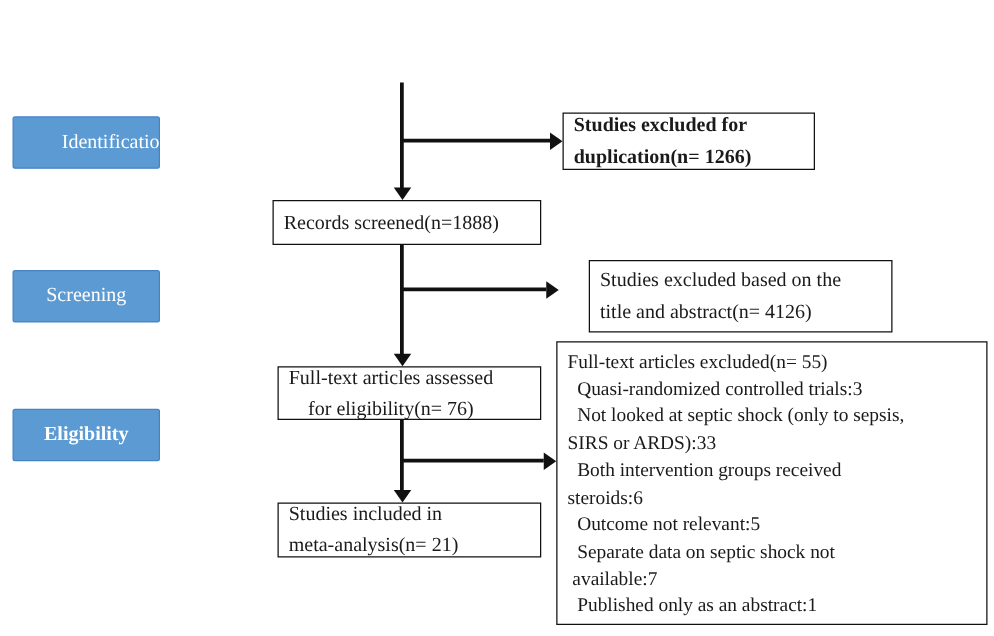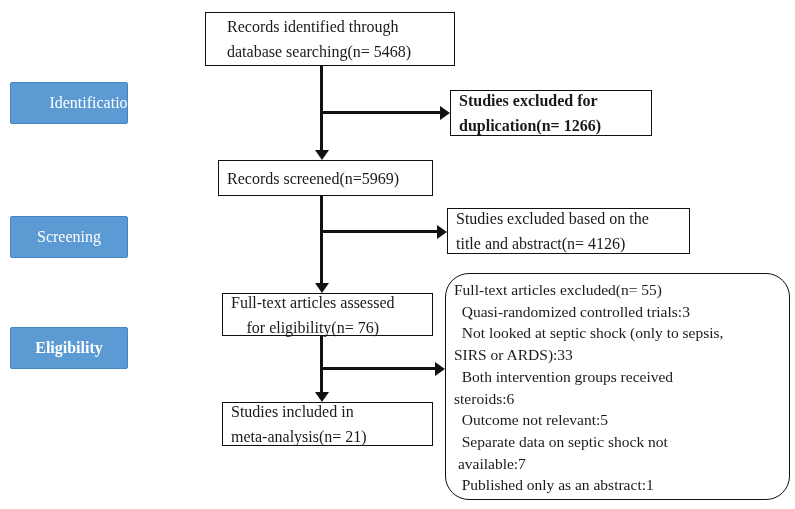--- a/index.html
+++ b/index.html
@@ -76,37 +76,35 @@
     border-top: 7px solid transparent;
     border-bottom: 7px solid transparent;
     border-left: 10px solid var(--line-color, #111111);
   }
 </style>
 </head>
 <body>
 
 <div class="canvas">
 
-  <div class="stage" style="top:82px;padding-left:47px;">Identification</div>
+  <div class="stage" style="top:93px;padding-left:47px;">Identification</div>
   <div class="stage" style="top:216px;font-family:Liberation Serif, serif;">Screening</div>
   <div class="stage" style="top:327px;font-weight:bold;">Eligibility</div>
 
-  <div class="fbox toppad" style="left:205px; top:12px;  width:250px; height:54px;">Records identified through
-database searching(n= 5468)</div>
-  <div class="fbox" style="left:218px; top:160px; width:215px; height:36px;">Records screened(n=5969)</div>
+  <div class="fbox" style="left:218px; top:160px; width:215px; height:36px;">Records screened(n=1888)</div>
   <div class="fbox" style="left:222px; top:293px; width:211px; height:43px;text-align:center;">Full-text articles assessed
 for eligibility(n= 76)</div>
   <div class="fbox" style="left:222px; top:402px; width:211px; height:44px;">Studies included in
 meta-analysis(n= 21)</div>
 
   <div class="fbox" style="left:450px; top:90px;  width:202px; height:46px;font-weight:bold;">Studies excluded for
 duplication(n= 1266)</div>
-  <div class="fbox" style="left:447px; top:208px; width:243px; height:46px;">Studies excluded based on the
+  <div class="fbox" style="left:471px; top:208px; width:243px; height:58px;">Studies excluded based on the
 title and abstract(n= 4126)</div>
-  <div class="fbox big" style="left:445px; top:273px; width:345px; height:227px;border-radius:24px;">Full-text articles excluded(n= 55)
+  <div class="fbox big" style="left:445px; top:273px; width:345px; height:227px;">Full-text articles excluded(n= 55)
   Quasi-randomized controlled trials:3
   Not looked at septic shock (only to sepsis,
 SIRS or ARDS):33
   Both intervention groups received
 steroids:6
   Outcome not relevant:5
   Separate data on septic shock not
  available:7
   Published only as an abstract:1</div>
 

